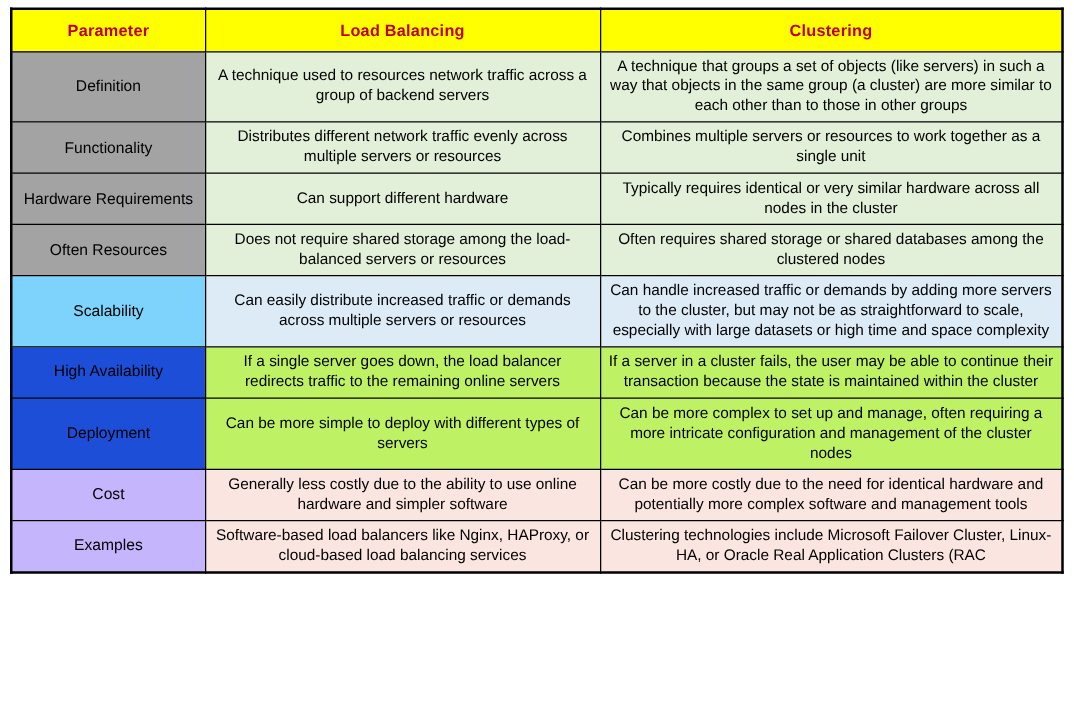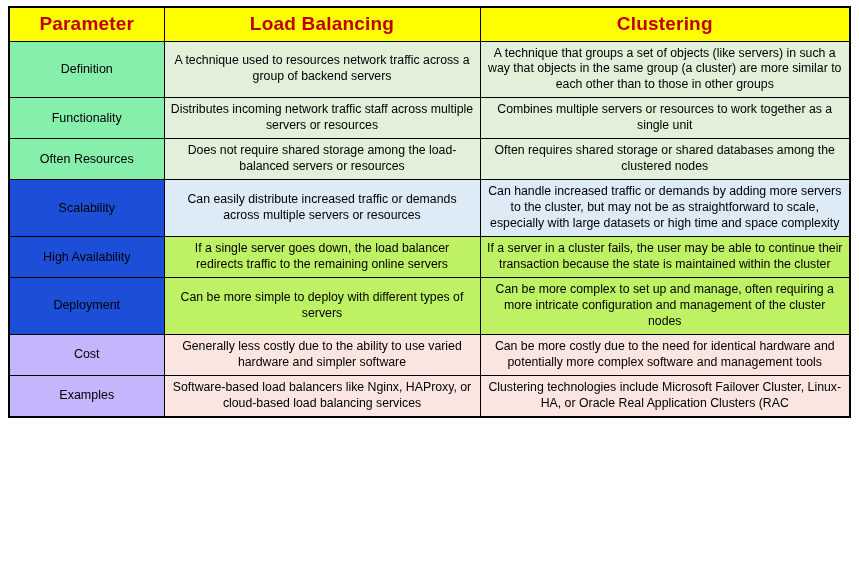--- a/index.html
+++ b/index.html
@@ -30,21 +30,21 @@
   table.comparison td {
     border: 1px solid #000000;
     vertical-align: middle;
     text-align: center;
     padding: 4px 6px;
     box-sizing: border-box;
   }
   thead th {
     background: #ffff00;
     color: #c00000;
-    font-size: 19px;
+    font-size: 13px;
     font-weight: bold;
     height: 34px;
     letter-spacing: 0.2px;
   }
   col.c-param { width: 155px; }
   col.c-lb { width: 316px; }
   col.c-cl { width: 370px; }
 
   td.param-cell {
     font-size: 12.5px;
@@ -55,22 +55,22 @@
     font-size: 12.3px;
     color: #000000;
     line-height: 1.3;
   }
   
   tr.band-green td { background: #e2efd9; }
   tr.band-blue td { background: #ddebf7; }
   tr.band-orange td { background: #bef264; }
   tr.band-pink td { background: #fbe5e0; }
 
-  tr.band-green td.param-cell { background: #86efac; }
-  tr.band-blue td.param-cell { background: #1d4ed8; }
+  tr.band-green td.param-cell { background: #a3a3a3; }
+  tr.band-blue td.param-cell { background: #7dd3fc; }
   tr.band-orange td.param-cell { background: #1d4ed8; }
   tr.band-pink td.param-cell { background: #c4b5fd; }
 </style>
 </head>
 <body>
 
 <div class="page">
   <table class="comparison">
     <colgroup>
       <col class="c-param">
@@ -85,22 +85,27 @@
       </tr>
     </thead>
     <tbody id="table-body">
         <tr class="band-green">
           <td class="param-cell">Definition</td>
           <td class="body-cell">A technique used to resources network traffic across a group of backend servers</td>
           <td class="body-cell">A technique that groups a set of objects (like servers) in such a way that objects in the same group (a cluster) are more similar to each other than to those in other groups</td>
         </tr>
         <tr class="band-green">
           <td class="param-cell">Functionality</td>
-          <td class="body-cell">Distributes incoming network traffic staff across multiple servers or resources</td>
+          <td class="body-cell">Distributes different network traffic evenly across multiple servers or resources</td>
           <td class="body-cell">Combines multiple servers or resources to work together as a single unit</td>
+        </tr>
+        <tr class="band-green">
+          <td class="param-cell">Hardware Requirements</td>
+          <td class="body-cell">Can support different hardware</td>
+          <td class="body-cell">Typically requires identical or very similar hardware across all nodes in the cluster</td>
         </tr>
         <tr class="band-green">
           <td class="param-cell">Often Resources</td>
           <td class="body-cell">Does not require shared storage among the load-balanced servers or resources</td>
           <td class="body-cell">Often requires shared storage or shared databases among the clustered nodes</td>
         </tr>
         <tr class="band-blue">
           <td class="param-cell">Scalability</td>
           <td class="body-cell">Can easily distribute increased traffic or demands across multiple servers or resources</td>
           <td class="body-cell">Can handle increased traffic or demands by adding more servers to the cluster, but may not be as straightforward to scale, especially with large datasets or high time and space complexity</td>
@@ -110,21 +115,21 @@
           <td class="body-cell">If a single server goes down, the load balancer redirects traffic to the remaining online servers</td>
           <td class="body-cell">If a server in a cluster fails, the user may be able to continue their transaction because the state is maintained within the cluster</td>
         </tr>
         <tr class="band-orange">
           <td class="param-cell">Deployment</td>
           <td class="body-cell">Can be more simple to deploy with different types of servers</td>
           <td class="body-cell">Can be more complex to set up and manage, often requiring a more intricate configuration and management of the cluster nodes</td>
         </tr>
         <tr class="band-pink">
           <td class="param-cell">Cost</td>
-          <td class="body-cell">Generally less costly due to the ability to use varied hardware and simpler software</td>
+          <td class="body-cell">Generally less costly due to the ability to use online hardware and simpler software</td>
           <td class="body-cell">Can be more costly due to the need for identical hardware and potentially more complex software and management tools</td>
         </tr>
         <tr class="band-pink">
           <td class="param-cell">Examples</td>
           <td class="body-cell">Software-based load balancers like Nginx, HAProxy, or cloud-based load balancing services</td>
           <td class="body-cell">Clustering technologies include Microsoft Failover Cluster, Linux-HA, or Oracle Real Application Clusters (RAC</td>
         </tr>
       </tbody>
   </table>
 </div>

